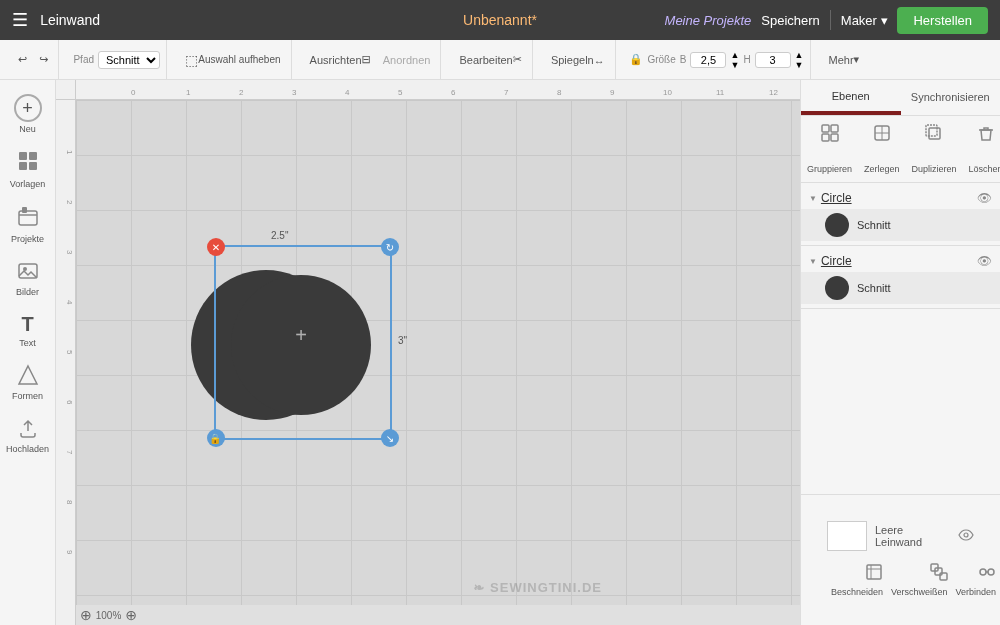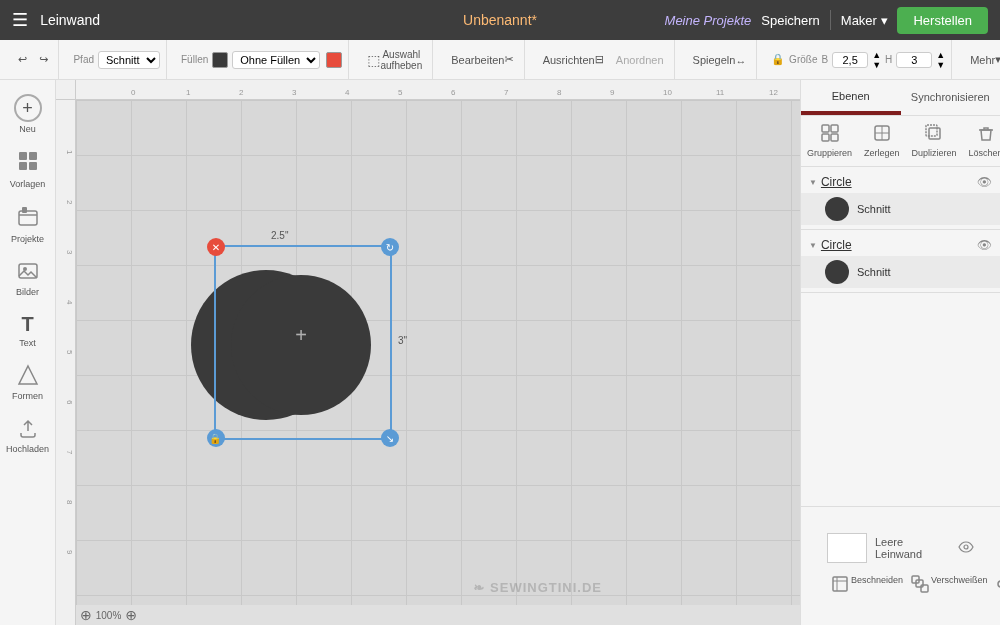--- a/index.html
+++ b/index.html
@@ -306,21 +306,21 @@
       display: flex;
       align-items: center;
       justify-content: space-around;
       padding: 4px 0;
       border-bottom: 1px solid #ddd;
     }
     .action-btn {
       display: flex;
       flex-direction: column;
       align-items: center;
-      gap: 2px;
+      gap: 18px;
       cursor: pointer;
       padding: 4px 6px;
       border-radius: 4px;
       background: none;
       border: none;
     }
     .action-btn-icon { font-size: 16px; color: #555; }
     .action-btn-label { font-size: 9px; color: #555; }
 
     
@@ -374,22 +374,22 @@
     .preview-eye { font-size: 12px; color: #888; cursor: pointer; }
 
     .bottom-actions {
       display: flex;
       align-items: center;
       justify-content: space-around;
       padding: 4px 0 0;
     }
     .bottom-action-btn {
       display: flex;
-      flex-direction: row;
-      align-items: flex-start;
+      flex-direction: column;
+      align-items: flex-end;
       gap: 2px;
       cursor: pointer;
       padding: 2px 4px;
       border-radius: 3px;
       background: none;
       border: none;
     }
     .bottom-action-icon { font-size: 16px; color: #555; }
     .bottom-action-label { font-size: 9px; color: #555; }
 
@@ -429,50 +429,42 @@
     <button class="toolbar-btn" title="Redo">↪</button>
   </div>
 
   <div class="toolbar-group">
     <span class="toolbar-label">Pfad</span>
     <select class="toolbar-select">
       <option>Schnitt</option>
     </select>
   </div>
 
-  <div class="toolbar-group">
-    <span class="toolbar-label">Füllen</span>
-    <div class="color-swatch" style="background:#3a3a3a;"></div>
-    <select class="toolbar-select">
-      <option>Ohne Füllen</option>
-    </select>
-    <div class="color-swatch" style="background:#e74c3c; margin-left:2px;"></div>
-  </div>
 
   <div class="toolbar-group">
     <button class="toolbar-btn">
       <span style="font-size:14px;">⬚</span>
       <span style="font-size:10px;">Auswahl aufheben</span>
-    </button>
-  </div>
-
-  <div class="toolbar-group">
-    <button class="toolbar-btn">
-      <span>Bearbeiten</span>
-      <span> ✂</span>
     </button>
   </div>
 
   <div class="toolbar-group">
     <button class="toolbar-btn">
       <span>Ausrichten</span>
       <span> ⊟</span>
     </button>
     <button class="toolbar-btn" style="color:#aaa;">
       <span>Anordnen</span>
+    </button>
+  </div>
+
+  <div class="toolbar-group">
+    <button class="toolbar-btn">
+      <span>Bearbeiten</span>
+      <span> ✂</span>
     </button>
   </div>
 
   <div class="toolbar-group">
     <button class="toolbar-btn">
       <span>Spiegeln</span>
       <span> ↔</span>
     </button>
   </div>
 

